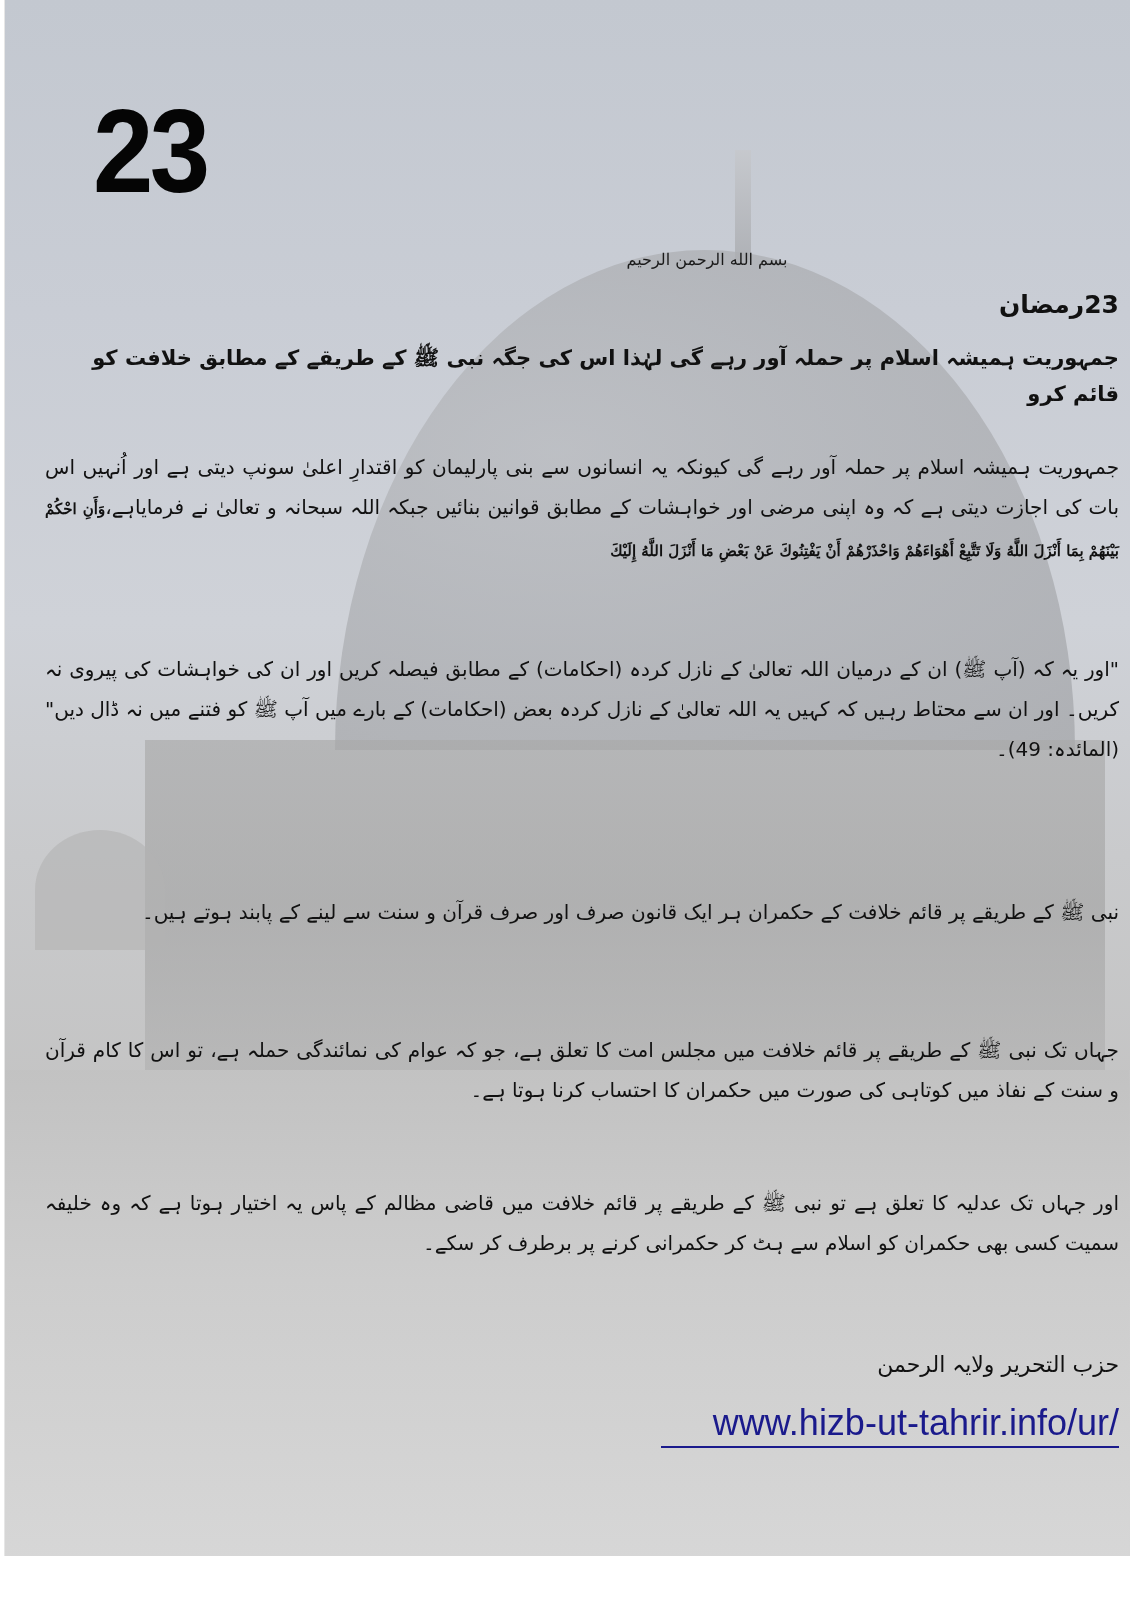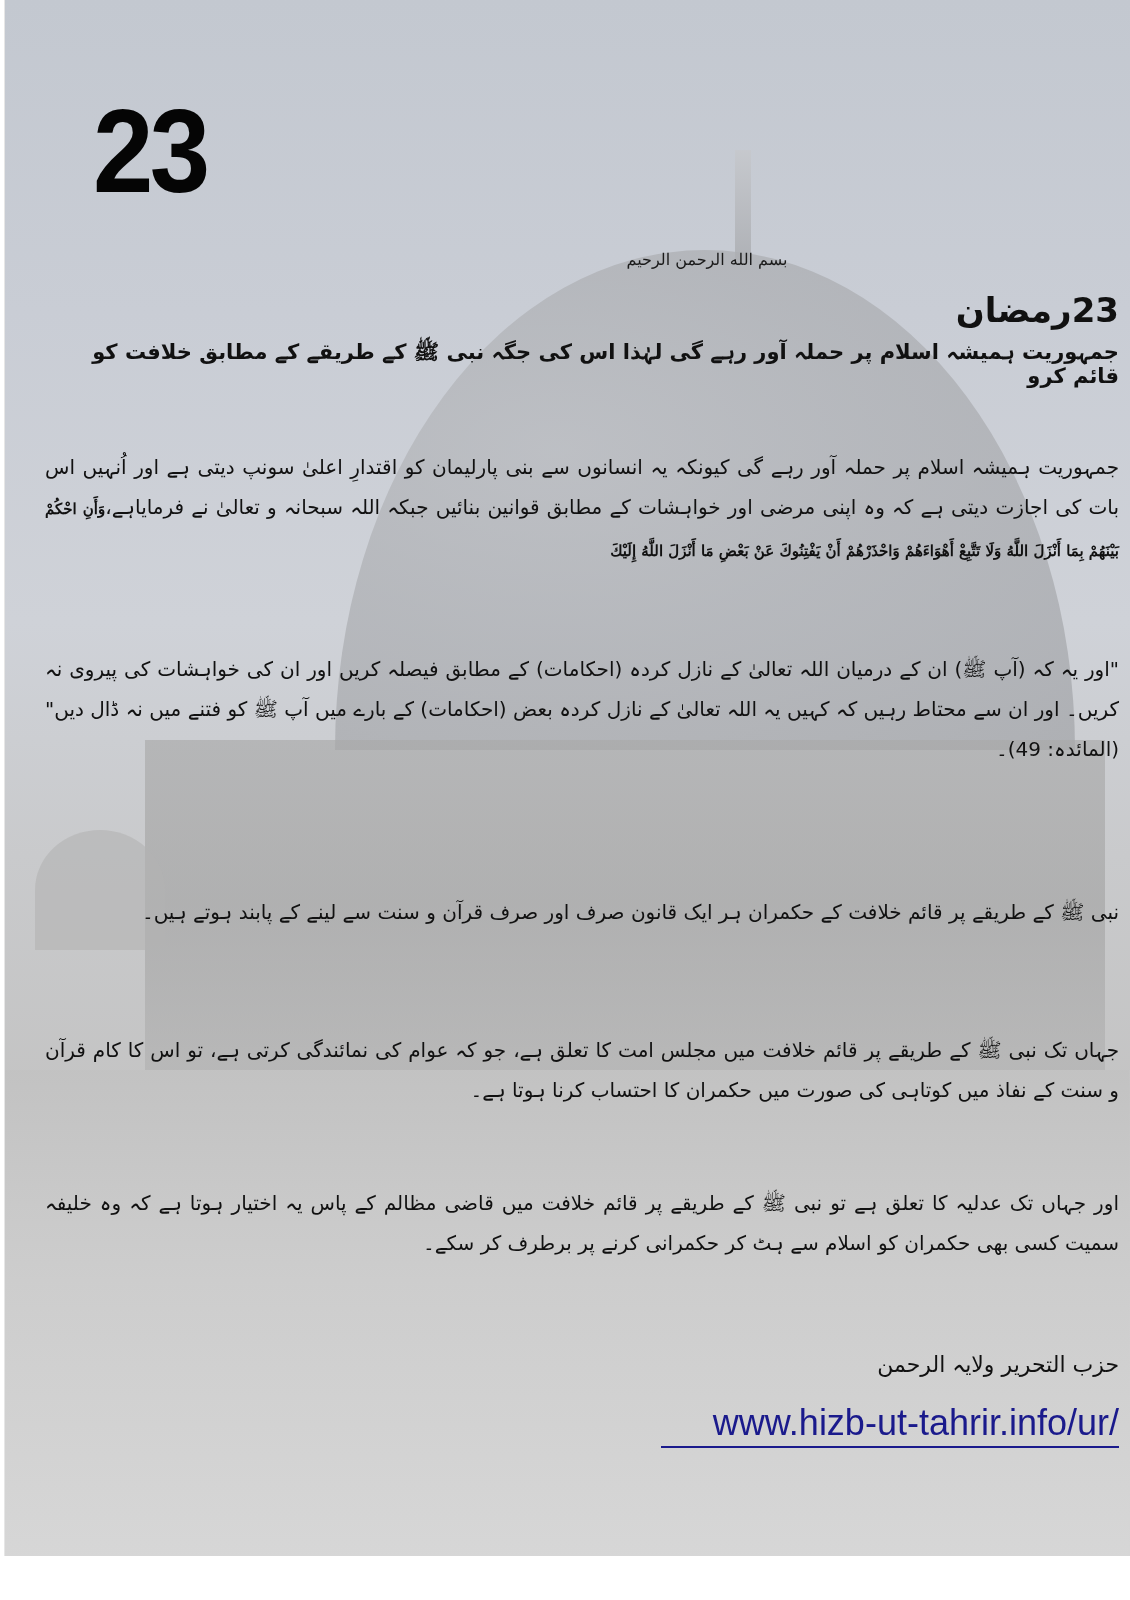--- a/index.html
+++ b/index.html
@@ -62,25 +62,25 @@
   .bismillah {
     position: absolute; top: 250px; left: 0; right: 0;
     text-align: center; direction: rtl;
     font-family: "DejaVu Serif", serif;
     font-size: 16px; color: #1a1a1a;
     padding-right: 0;
   }
   .bismillah span { display: inline-block; margin-left: 240px; }
   .date-line {
     position: absolute; top: 290px; right: 0;
-    font-size: 34px; font-weight: bold; text-align: right;
+    font-size: 25px; font-weight: bold; text-align: right;
   }
   .headline {
     position: absolute; top: 340px; right: 0; left: 0;
-    font-size: 21px; font-weight: bold; line-height: 24px;
+    font-size: 21px; font-weight: bold; line-height: 36px;
   }
   .para {
     position: absolute; right: 0; left: 0;
     font-size: 20px; line-height: 40px;
     text-align: justify; text-align-last: right;
   }
   .p1 { top: 447px; }
   .quran {
     font-family: "DejaVu Serif", serif; font-weight: bold; font-size: 15px;
   }
@@ -128,21 +128,21 @@
     <div class="headline">جمہوریت ہمیشہ اسلام پر حملہ آور رہے گی لہٰذا اس کی جگہ نبی ﷺ کے طریقے کے مطابق خلافت کو قائم کرو</div>
 
     <div class="para p1">
       <span>جمہوریت ہمیشہ اسلام پر حملہ آور رہے گی کیونکہ یہ انسانوں سے بنی پارلیمان کو اقتدارِ اعلیٰ سونپ دیتی ہے اور اُنہیں اس بات کی اجازت دیتی ہے کہ وہ اپنی مرضی اور خواہشات کے مطابق قوانین بنائیں جبکہ اللہ سبحانہ و تعالیٰ نے فرمایاہے،</span><span class="quran">وَأَنِ احْكُمْ بَيْنَهُمْ بِمَا أَنْزَلَ اللَّهُ وَلَا تَتَّبِعْ أَهْوَاءَهُمْ وَاحْذَرْهُمْ أَنْ يَفْتِنُوكَ عَنْ بَعْضِ مَا أَنْزَلَ اللَّهُ إِلَيْكَ</span>
     </div>
 
     <div class="para p2">"اور یہ کہ (آپ ﷺ) ان کے درمیان اللہ تعالیٰ کے نازل کردہ (احکامات) کے مطابق فیصلہ کریں اور ان کی خواہشات کی پیروی نہ کریں۔ اور ان سے محتاط رہیں کہ کہیں یہ اللہ تعالیٰ کے نازل کردہ بعض (احکامات) کے بارے میں آپ ﷺ کو فتنے میں نہ ڈال دیں" (المائدہ: 49)۔</div>
 
     <div class="para p3">نبی ﷺ کے طریقے پر قائم خلافت کے حکمران ہر ایک قانون صرف اور صرف قرآن و سنت سے لینے کے پابند ہوتے ہیں۔</div>
 
-    <div class="para p4">جہاں تک نبی ﷺ کے طریقے پر قائم خلافت میں مجلس امت کا تعلق ہے، جو کہ عوام کی نمائندگی کرتی ہے، تو اس کا کام قرآن و سنت کے نفاذ میں کوتاہی کی صورت میں حکمران کا احتساب کرنا ہوتا ہے۔</div>
+    <div class="para p4">جہاں تک نبی ﷺ کے طریقے پر قائم خلافت میں مجلس امت کا تعلق ہے، جو کہ عوام کی نمائندگی حملہ ہے، تو اس کا کام قرآن و سنت کے نفاذ میں کوتاہی کی صورت میں حکمران کا احتساب کرنا ہوتا ہے۔</div>
 
     <div class="para p5">اور جہاں تک عدلیہ کا تعلق ہے تو نبی ﷺ کے طریقے پر قائم خلافت میں قاضی مظالم کے پاس یہ اختیار ہوتا ہے کہ وہ خلیفہ سمیت کسی بھی حکمران کو اسلام سے ہٹ کر حکمرانی کرنے پر برطرف کر سکے۔</div>
 
     <div class="signature">حزب التحریر ولایہ الرحمن</div>
 
     <a class="url">www.hizb-ut-tahrir.info/ur/</a>
     <div class="url-underline"></div>
   </div>
 </div>
 

